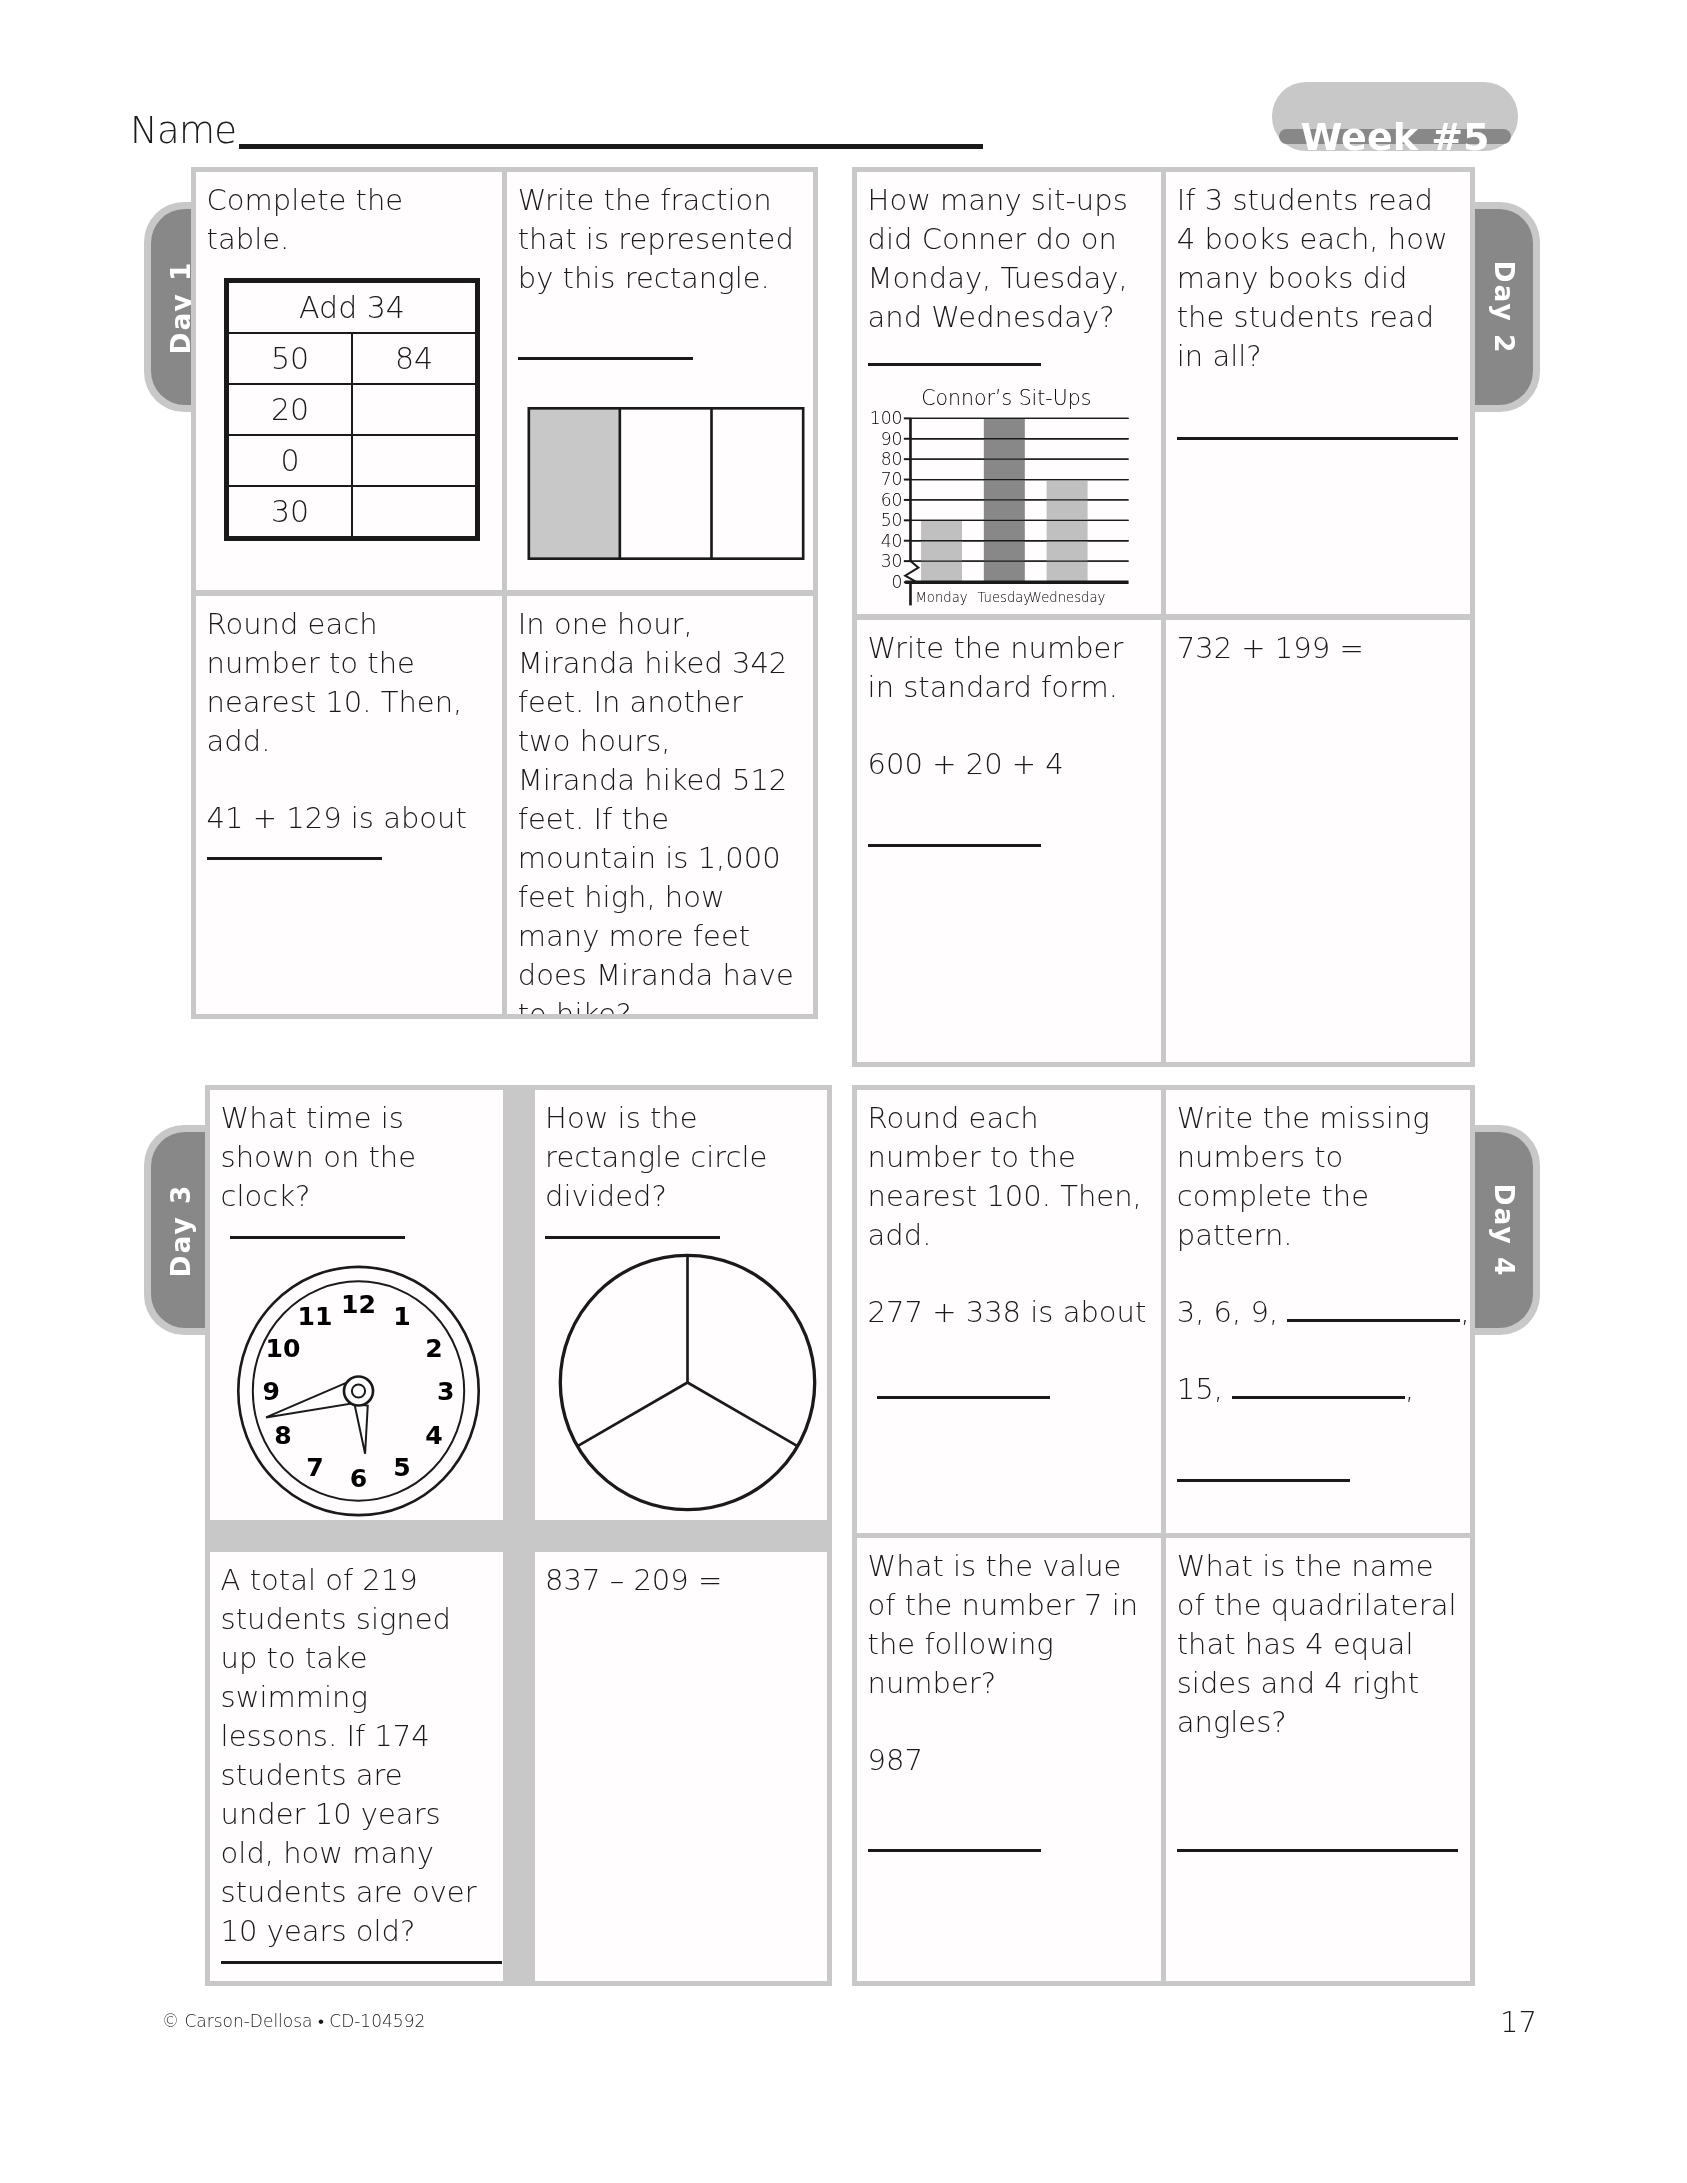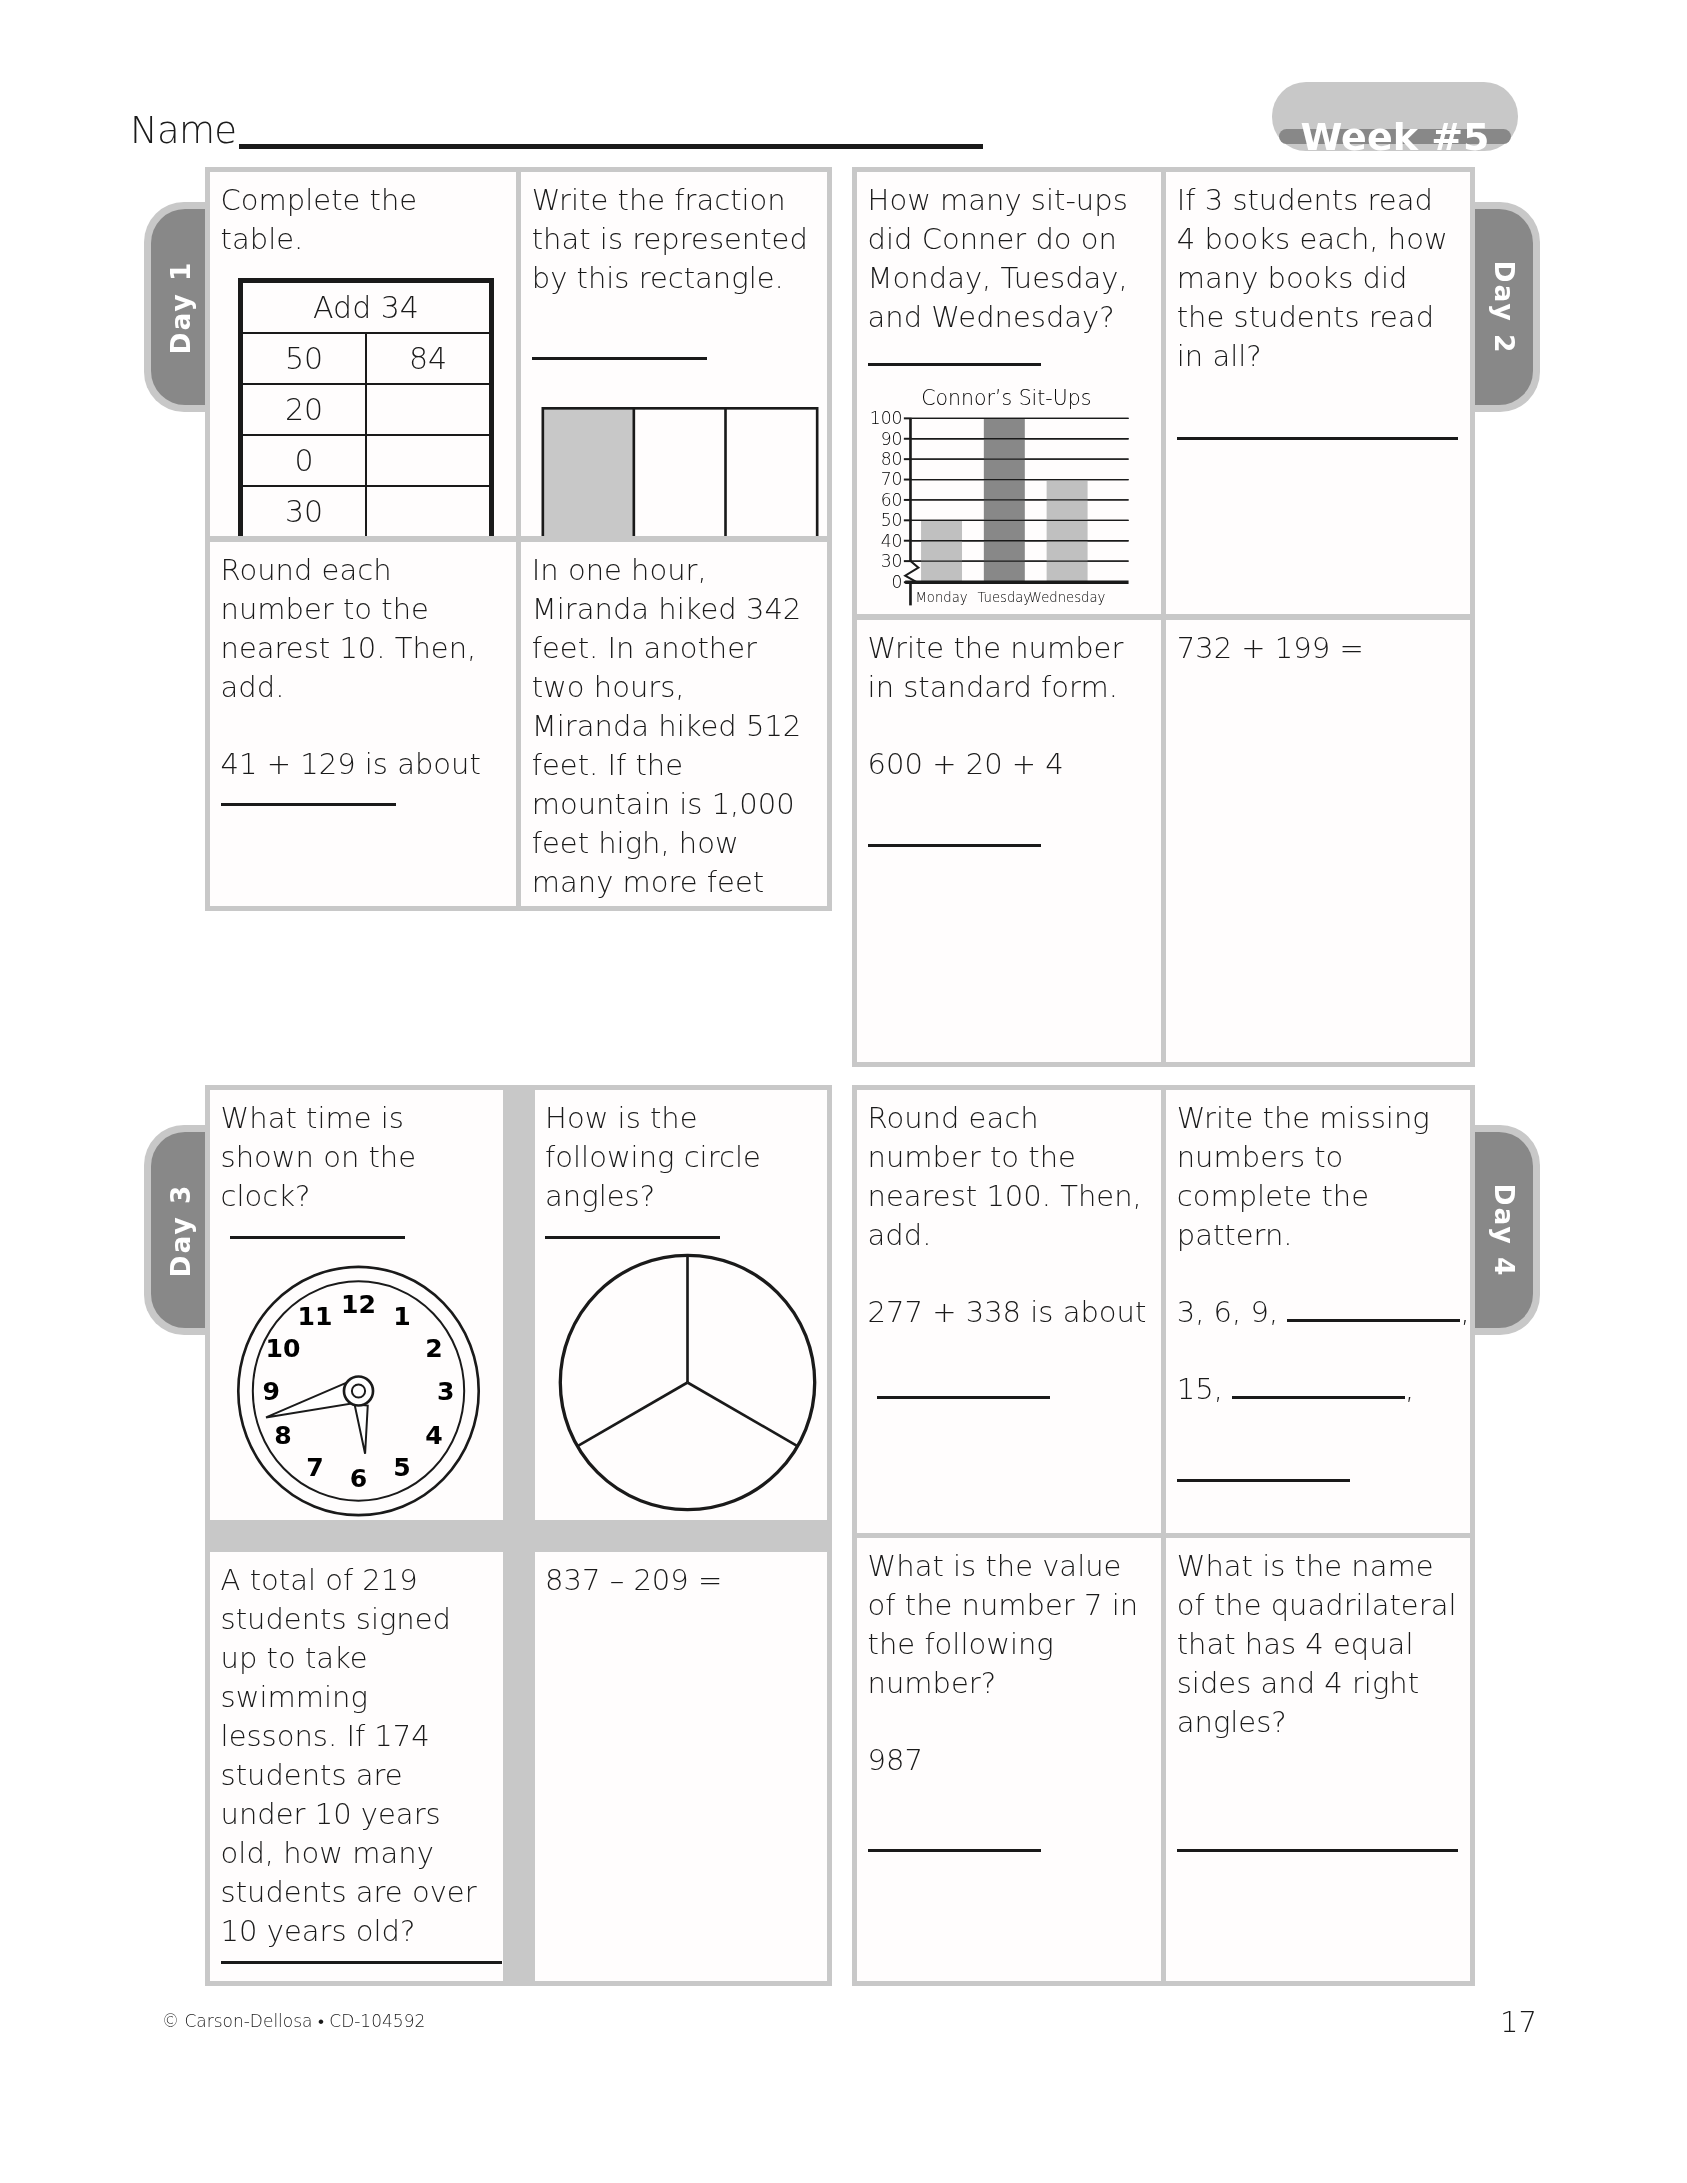--- a/index.html
+++ b/index.html
@@ -49,21 +49,21 @@
   <div class="tab-inner">
       <span>Day 3</span>
     </div>
 </div>
 <div class="tab right" style="left:1474px;top:1125px;height:210px;">
   <div class="tab-inner">
       <span>Day 4</span>
     </div>
 </div>
 
-<div class="block" style="left:205px;top:167px;width:627px;height:744px;">
+<div class="block" style="left:191px;top:167px;width:627px;height:852px;">
   <div class="cell">
     <p>Complete the table.</p>
     <table class="add" style="position:absolute;left:28px;top:106px;">
       <tbody>
           <tr>
             <td colspan="2">Add 34</td>
           </tr>
       <tr>
             <td>50</td>
             <td>84</td>
@@ -189,21 +189,21 @@
         <text x="58" y="209.00000000000003" font-size="38" font-weight="bold" text-anchor="middle" font-family="DejaVu Sans, sans-serif">9</text>
         <text x="75.68464670045411" y="143" font-size="38" font-weight="bold" text-anchor="middle" font-family="DejaVu Sans, sans-serif">10</text>
         <text x="123.99999999999994" y="94.68464670045414" font-size="38" font-weight="bold" text-anchor="middle" font-family="DejaVu Sans, sans-serif">11</text>
         <polygon points="180,179 50,235 185,213" fill="#fff" stroke="#1a1a1a" stroke-width="3"></polygon>
         <polygon points="184,215 200,290 204,217" fill="#fff" stroke="#1a1a1a" stroke-width="3"></polygon>
         <circle cx="190" cy="195" r="22" fill="#fff" stroke="#1a1a1a" stroke-width="4"></circle>
         <circle cx="190" cy="195" r="10" fill="#fff" stroke="#1a1a1a" stroke-width="3"></circle>
       </svg>
   </div>
   <div class="cell">
-    <p>How is the following circle angles?</p>
+    <p>How is the rectangle circle divided?</p>
     <div class="blank abs" style="left:10.6px;top:146px;width:175px;"></div>
     <svg class="abs" style="left:20px;top:160px;" width="265" height="265" viewBox="0 0 400 400">
       <circle cx="200" cy="200" r="192" fill="none" stroke="#1a1a1a" stroke-width="5"></circle>
       <line x1="200" y1="200" x2="200" y2="8" stroke="#1a1a1a" stroke-width="4"></line>
       <line x1="200" y1="200" x2="34" y2="296" stroke="#1a1a1a" stroke-width="4"></line>
       <line x1="200" y1="200" x2="366" y2="296" stroke="#1a1a1a" stroke-width="4"></line>
     </svg>
   </div>
   <div class="cell">
     <p>A total of 219 students signed up to take swimming lessons. If 174 students are under 10 years old, how many students are over 10 years old?</p>

